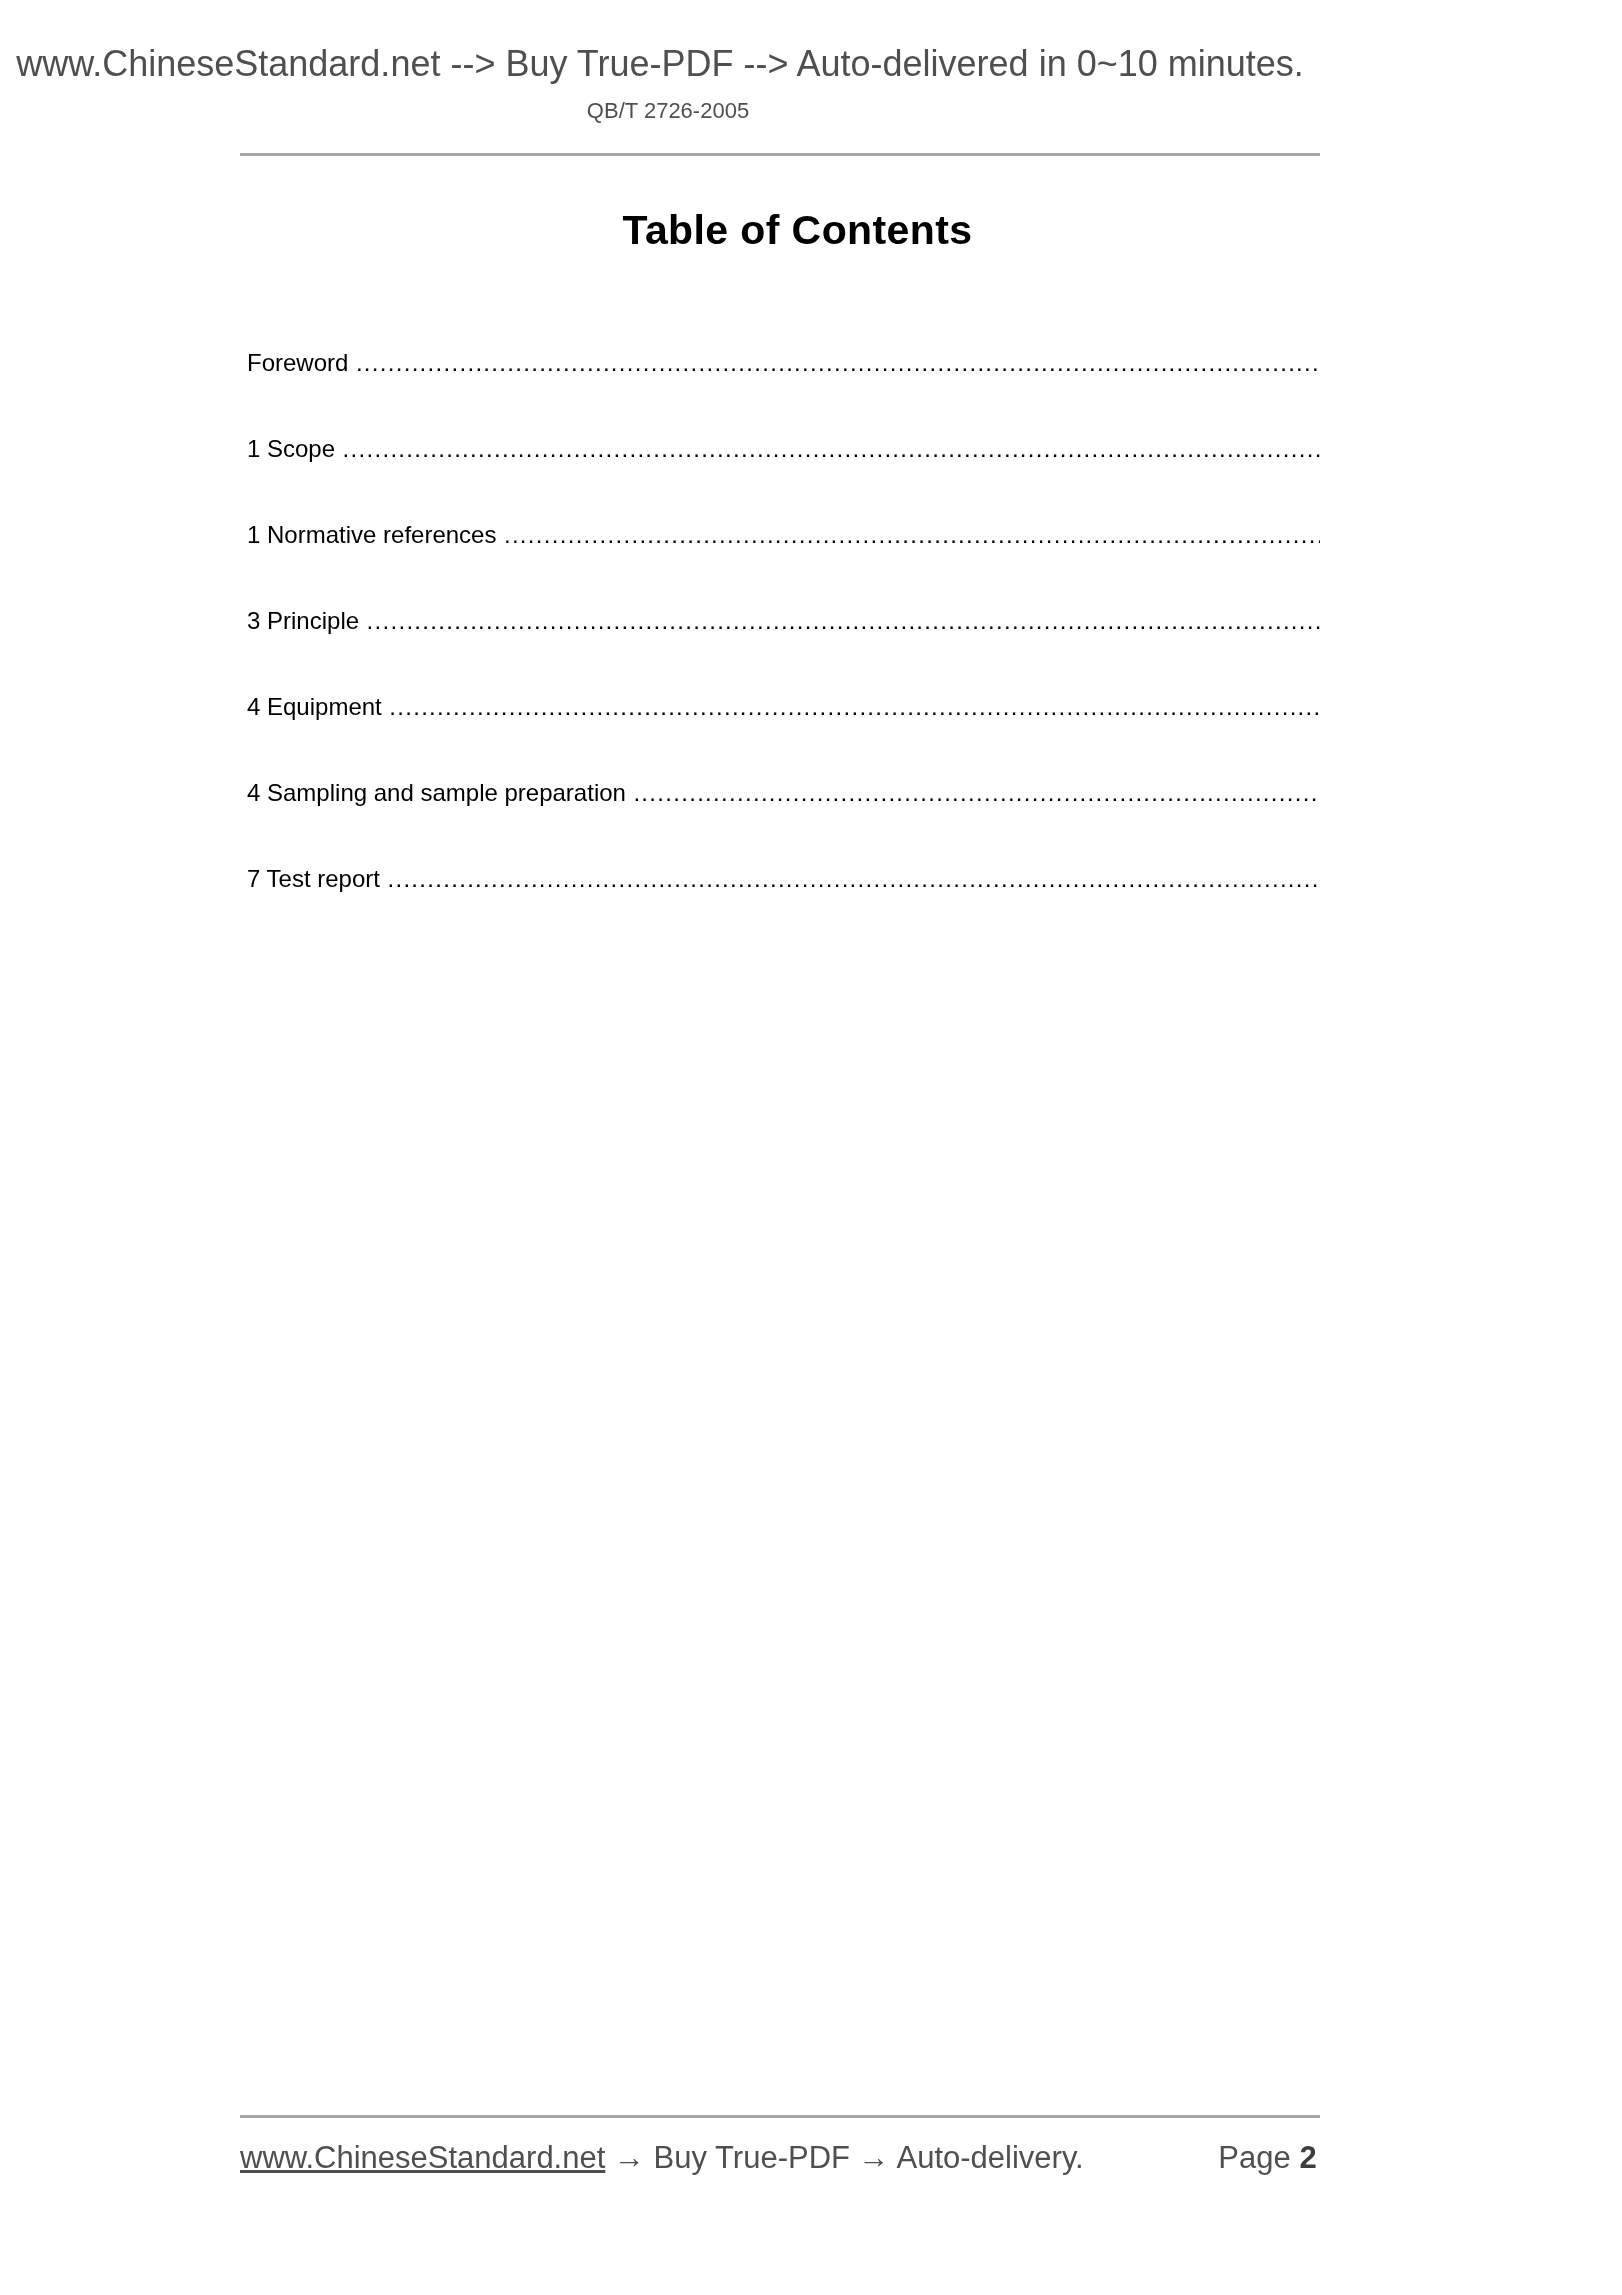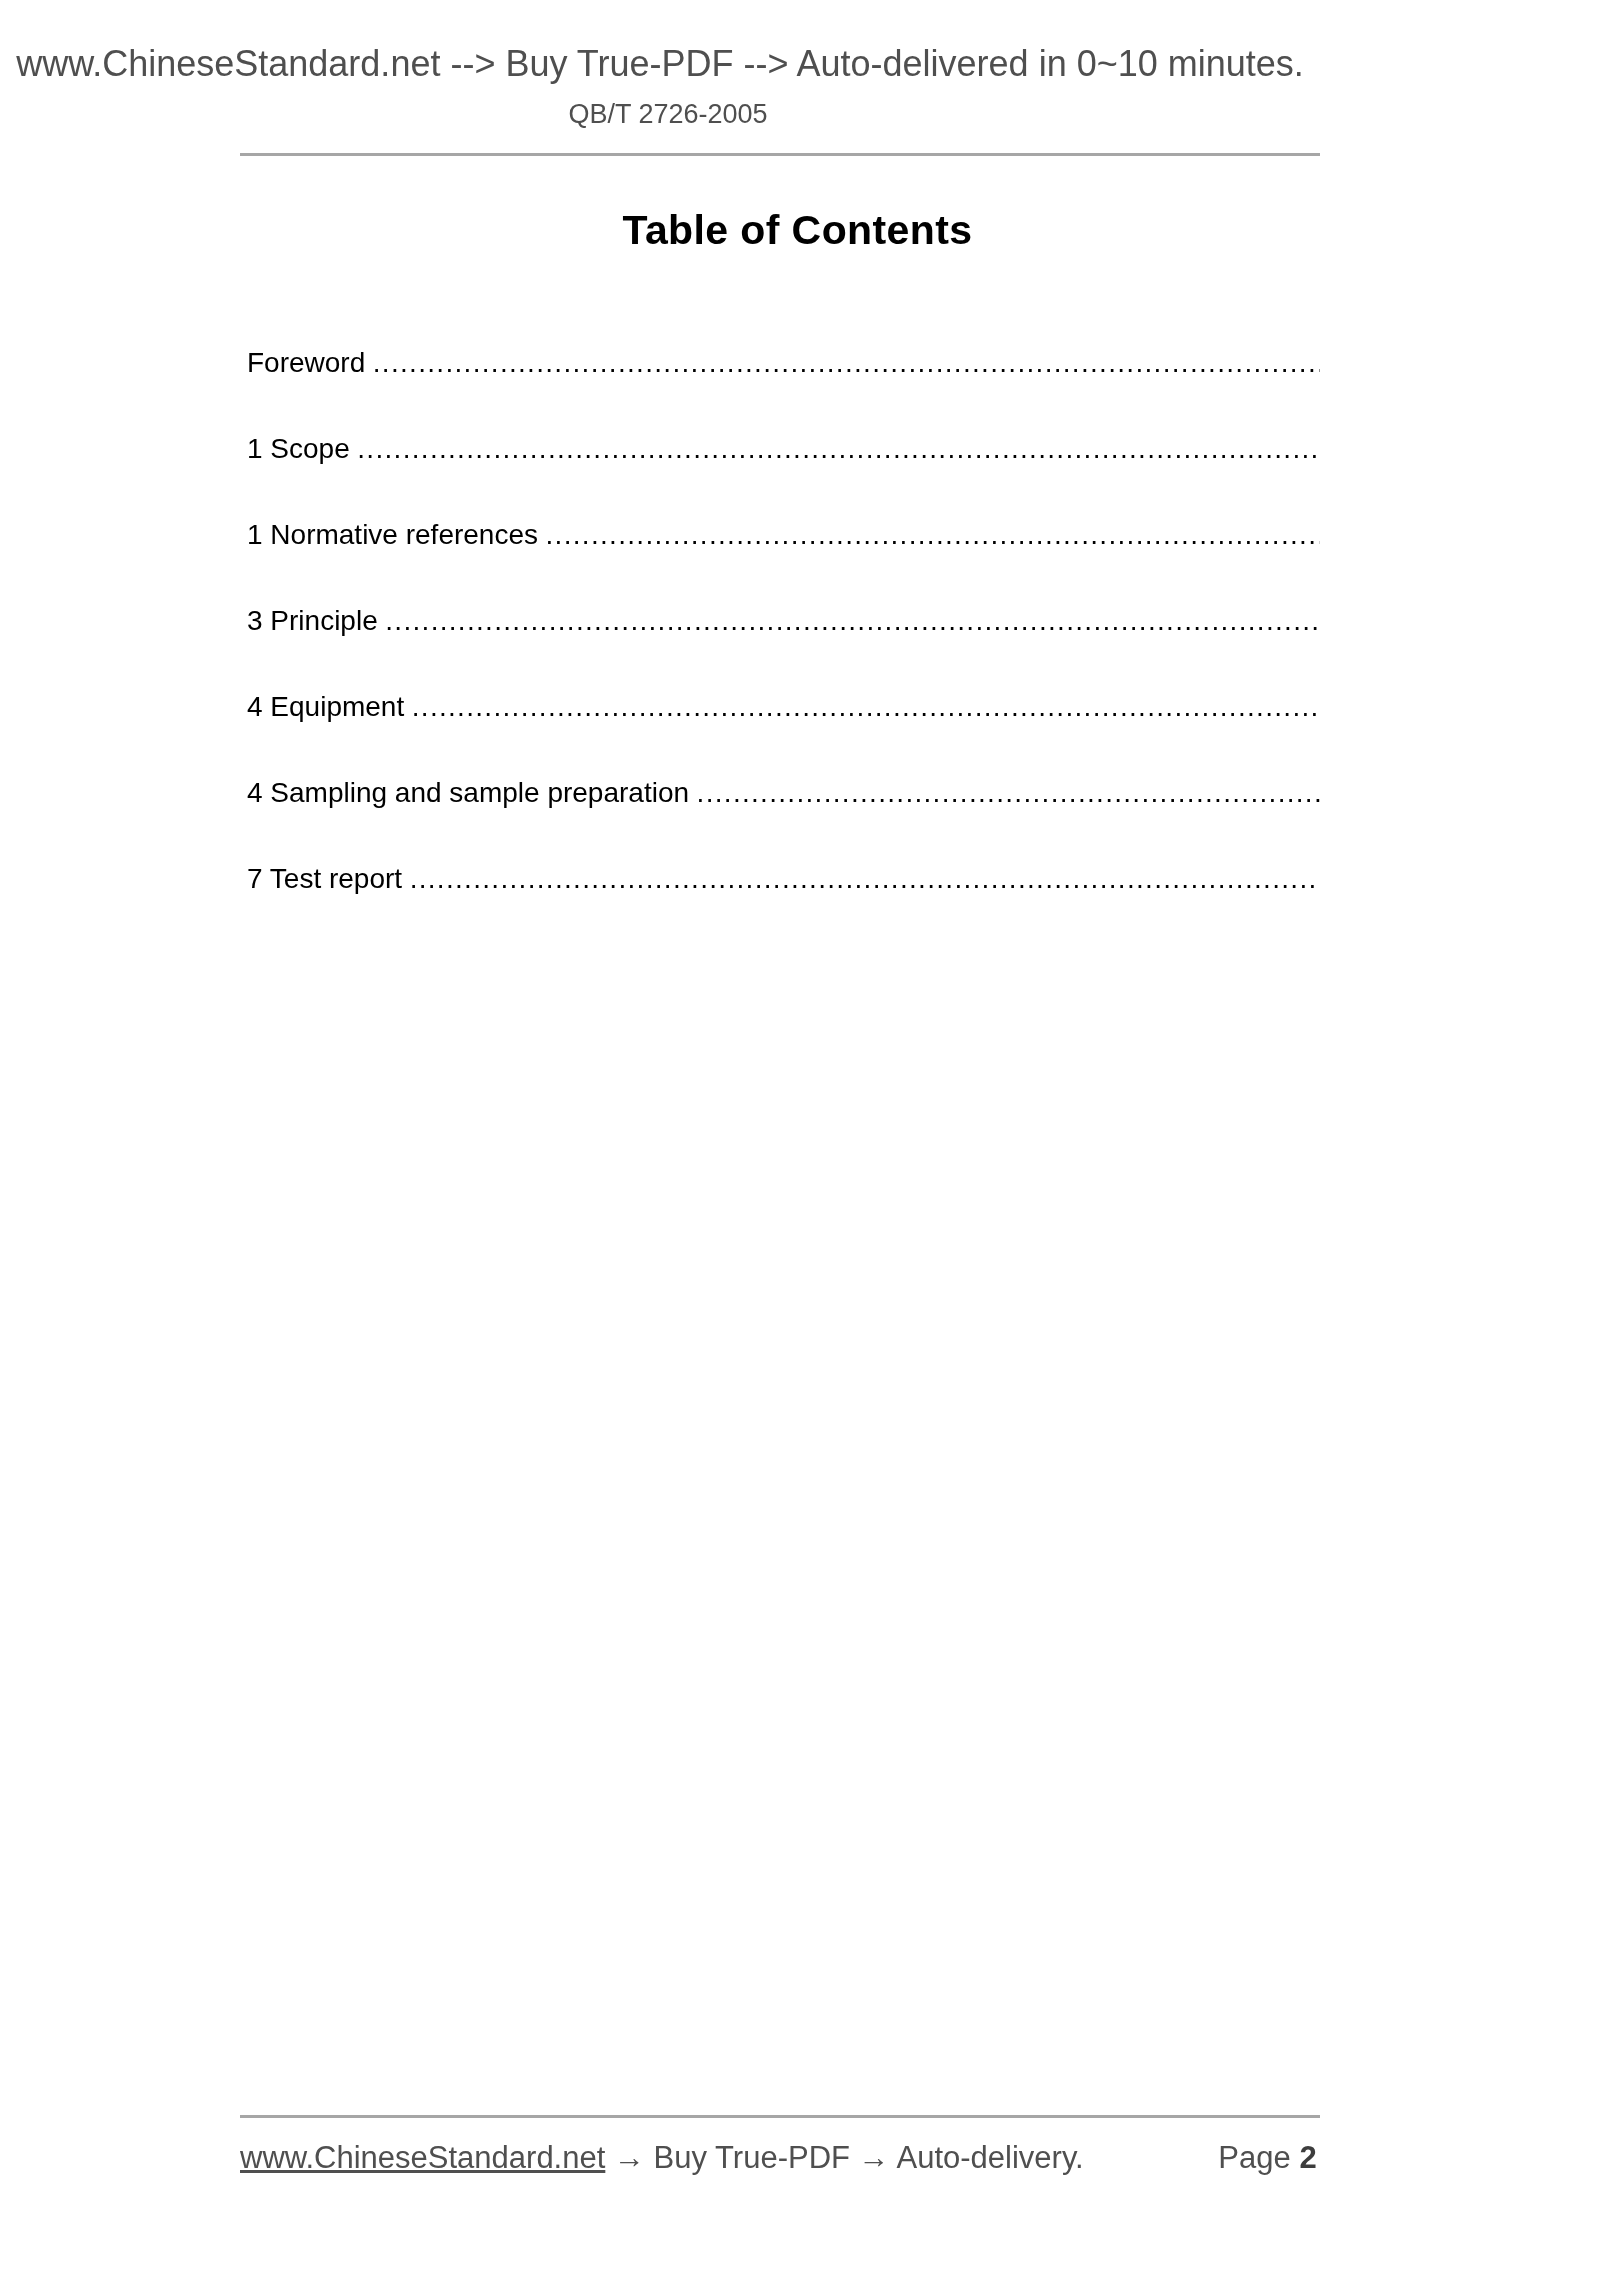--- a/index.html
+++ b/index.html
@@ -20,21 +20,21 @@
   .header-line1{
     position:absolute;top:42px;left:0;right:0;
     text-align:center;
     font-size:36px;line-height:1.2;
     color:var(--muted-text);
     white-space:nowrap;
   }
   .header-line2{
     position:absolute;top:98px;left:0;right:0;
     text-align:center;
-    font-size:27px;line-height:1.2;
+    font-size:22px;line-height:1.2;
     color:var(--muted-text);
     padding-left:16px;
   }
   .rule{
     position:absolute;left:240px;width:1137px;height:2.5px;
     background:var(--rule);
   }
   .rule-top{top:153px;}
   .rule-bottom{top:2115px;}
   .doc-title{
@@ -43,21 +43,21 @@
     text-align:center;
     font-size:41px;line-height:1.15;font-weight:700;
     color:var(--body-text);
     letter-spacing:0.4px;
   }
   .toc{
     position:absolute;top:345px;left:247px;width:1127px;
   }
   .toc-entry{
     display:flex;align-items:baseline;
-    font-size:28px;line-height:35px;
+    font-size:24px;line-height:35px;
     color:var(--body-text);
     margin-bottom:51px;
     cursor:default;
   }
   .toc-label{white-space:nowrap;flex:0 0 auto;}
   .toc-dots{
     flex:1 1 auto;overflow:hidden;white-space:nowrap;
     margin-left:7.5px;margin-right:6.7px;
     min-width:0;
   }

